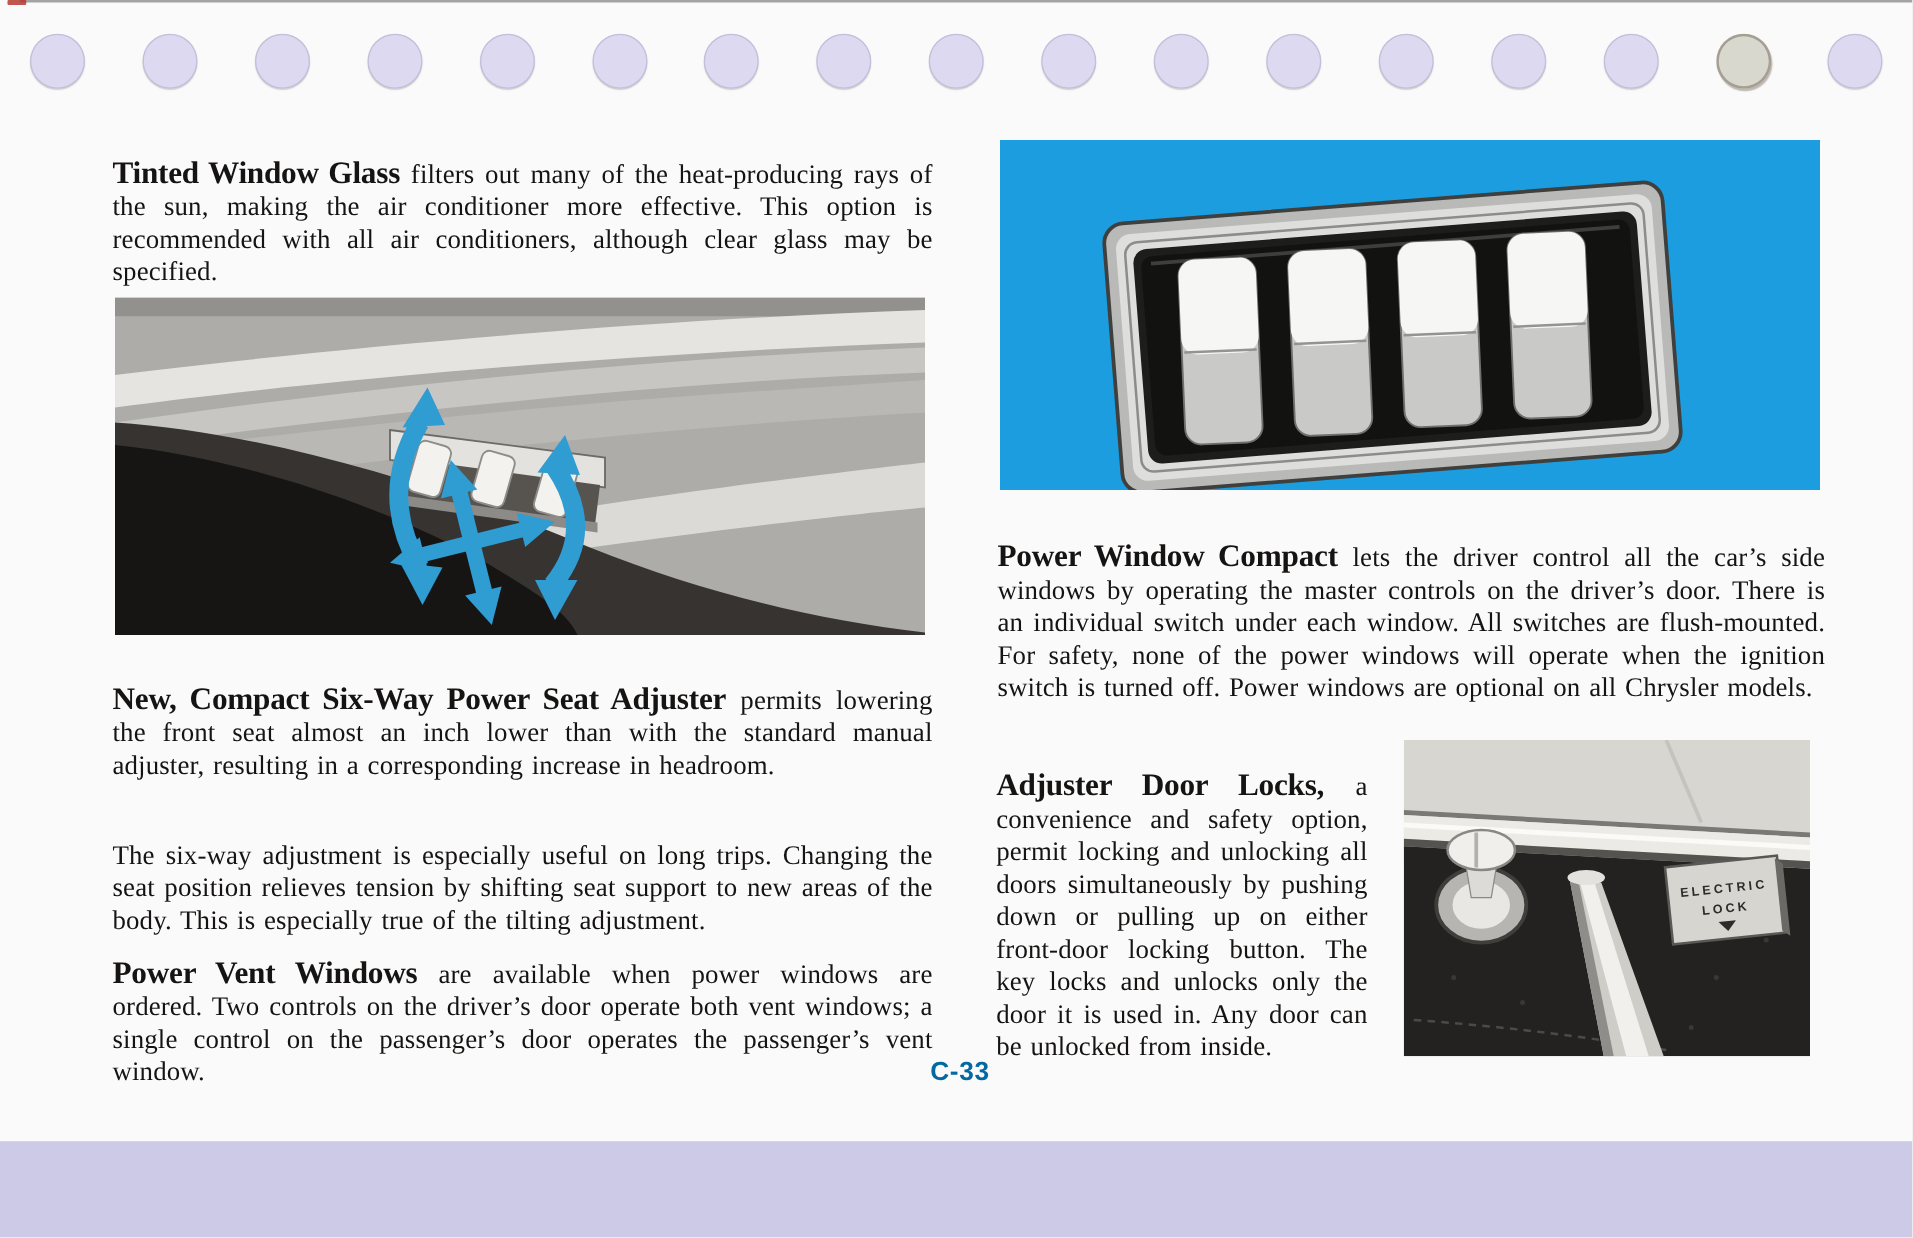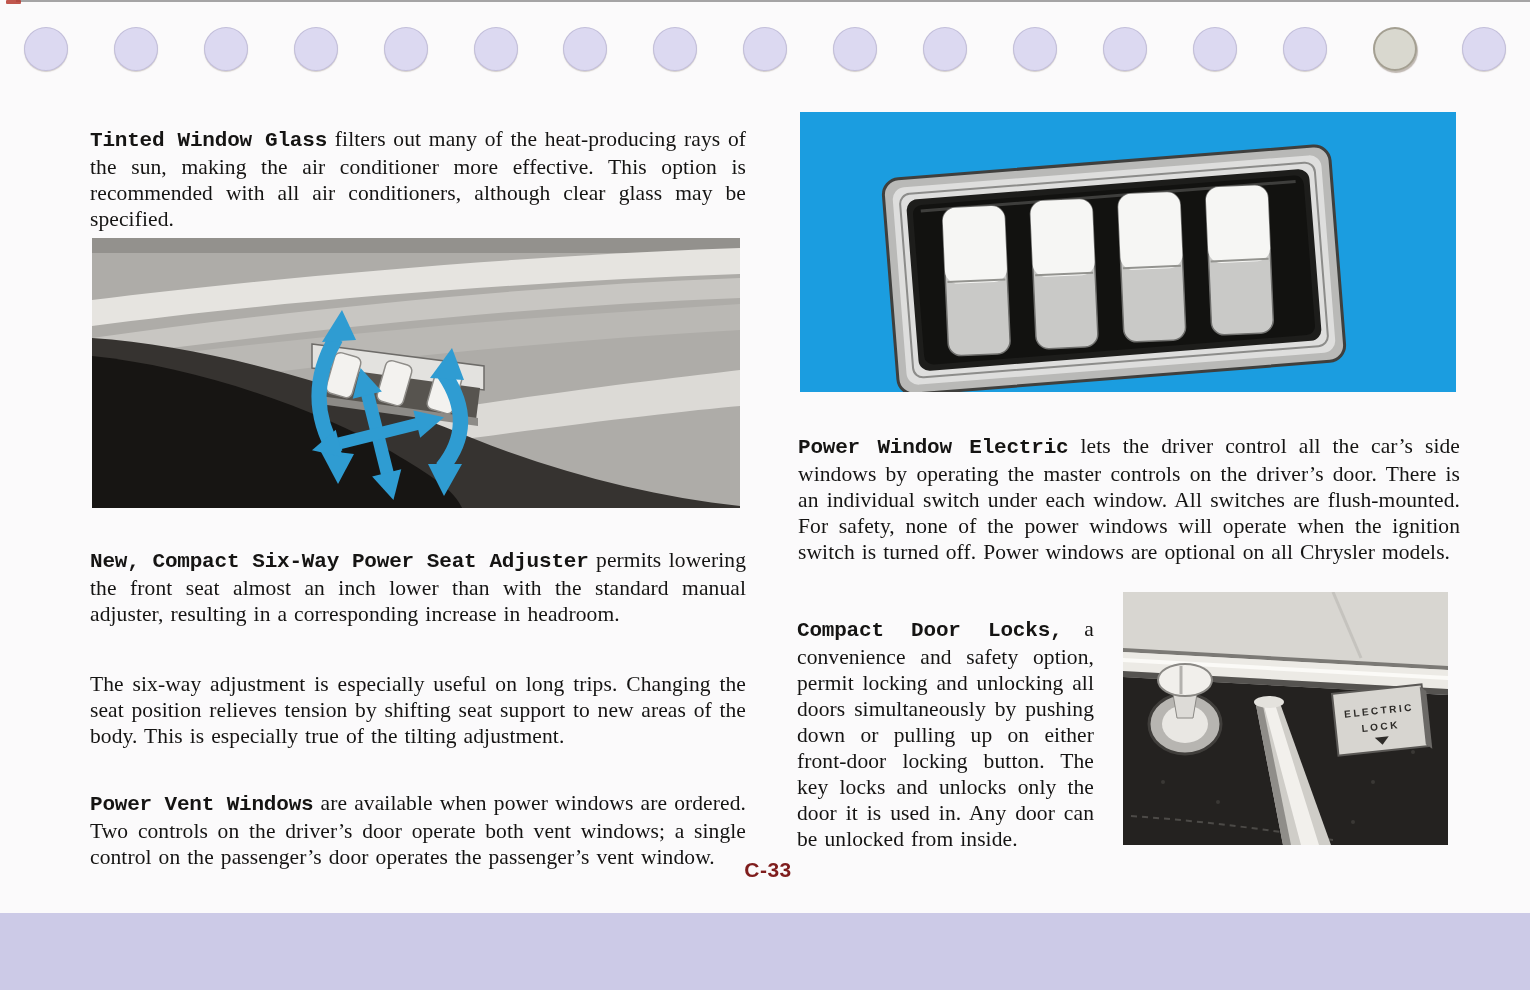--- a/index.html
+++ b/index.html
@@ -13,30 +13,29 @@
   .hole{
     position:absolute;top:27px;width:44px;height:44px;border-radius:50%;
     background:#dcd9f1;box-shadow:inset 0 0 0 1px rgba(120,110,150,.25), 0 1px 1px rgba(90,70,60,.25);
   }
   .hole.worn{background:#d9d8cf;box-shadow:inset 0 0 0 2px rgba(100,90,70,.45), 1px 2px 1px rgba(80,60,40,.35);}
   .para{
     position:absolute;text-align:justify;font-size:21.5px;line-height:26px;
     letter-spacing:.1px;word-spacing:1.5px;
   }
   .para .lead{
-    font-family:Liberation Mono, monospace;font-weight:700;
-    font-size:21px;letter-spacing:-.2px;word-spacing:0;
+    font-family:Liberation Serif, serif;font-weight:700;
+    font-size:25px;letter-spacing:-.2px;word-spacing:0;
   }
   figure{margin:0;position:absolute;}
   figure svg{display:block;}
   .page-number{
     position:absolute;left:688px;top:846px;width:160px;text-align:center;
-    font-family:"Liberation Sans", sans-serif;font-weight:600;font-size:21px;color:#7f1d1d;
+    font-family:"Liberation Sans", sans-serif;font-weight:600;font-size:21px;color:#0369a1;
     letter-spacing:.5px;
-    margin-top:12px;
   }
   .footer-strip{position:absolute;left:0;right:0;top:913px;height:77px;background:#cccae7;}
 </style>
 </head>
 <body>
 
 <div class="page">
 
   <div class="top-edge-line"></div>
   <div class="red-mark"></div>
@@ -113,21 +112,21 @@
 
   <p class="para" style="left:90px;top:527px;width:656px;margin-top:20px;">
     <strong class="lead">New, Compact Six-Way Power Seat Adjuster</strong>
     <span>permits lowering the front seat almost an inch lower than with the standard manual adjuster, resulting in a corresponding increase in headroom.</span>
   </p>
 
   <p class="para" style="left:90px;top:649px;width:656px;">
     <span>The six-way adjustment is especially useful on long trips. Changing the seat position relieves tension by shifting seat support to new areas of the body. This is especially true of the tilting adjustment.</span>
   </p>
 
-  <p class="para" style="left:90px;top:768px;width:656px;">
+  <p class="para" style="left:90px;top:744px;width:656px;">
     <strong class="lead">Power Vent Windows</strong>
     <span>are available when power windows are ordered. Two controls on the driver’s door operate both vent windows; a single control on the passenger’s door operates the passenger’s vent window.</span>
   </p>
 
   <figure style="left:800px;top:112px;">
     <svg width="656" height="280" viewBox="0 0 656 280">
       <rect x="0" y="0" width="656" height="280" fill="#1b9de0"></rect>
       <g transform="rotate(-4.5 314 158)">
         <rect x="90" y="50" width="448" height="216" rx="16" fill="#b9b9b7" stroke="#3f3f3d" stroke-width="3"></rect>
         <rect x="99" y="59" width="430" height="198" rx="12" fill="#dededd"></rect>
@@ -154,26 +153,26 @@
         <g transform="rotate(2 440 158)">
           <rect x="409" y="84" width="62" height="148" rx="13" fill="#c9c9c7" stroke="#6f6f6d" stroke-width="1.5"></rect>
           <rect x="409" y="84" width="62" height="76" rx="13" fill="#f6f6f4"></rect>
           <line x1="411" y1="158" x2="469" y2="158" stroke="#93938f" stroke-width="2"></line>
         </g>
       </g>
     </svg>
   </figure>
 
   <p class="para" style="left:798px;top:411px;width:662px;">
-    <strong class="lead">Power Window Electric</strong>
+    <strong class="lead">Power Window Compact</strong>
     <span>lets the driver control all the car’s side windows by operating the master controls on the driver’s door. There is an individual switch under each window. All switches are flush-mounted. For safety, none of the power windows will operate when the ignition switch is turned off. Power windows are optional on all Chrysler models.</span>
   </p>
 
   <p class="para" style="left:797px;top:594px;width:297px;">
-    <strong class="lead">Compact Door Locks,</strong>
+    <strong class="lead">Adjuster Door Locks,</strong>
     <span>a convenience and safety option, permit locking and unlocking all doors simultaneously by pushing down or pulling up on either front-door locking button. The key locks and unlocks only the door it is used in. Any door can be unlocked from inside.</span>
   </p>
 
   <figure style="left:1123px;top:592px;">
     <svg width="325" height="253" viewBox="0 0 325 253">
       <rect x="0" y="0" width="325" height="100" fill="#d8d6d1"></rect>
       <line x1="210" y1="0" x2="238" y2="66" stroke="#c5c3be" stroke-width="3"></line>
 
       <polygon points="0,56 325,74 325,78 0,60" fill="#7b7975"></polygon>
       <polygon points="0,60 325,78 325,97 0,79" fill="#eceae5"></polygon>

